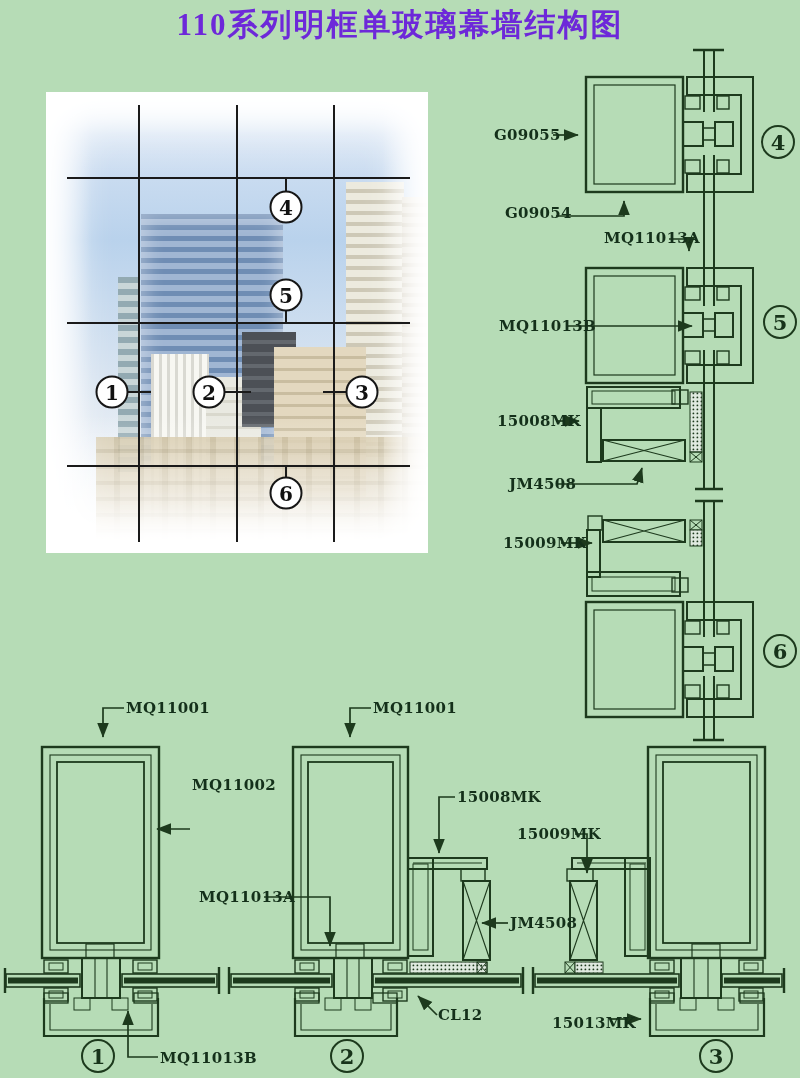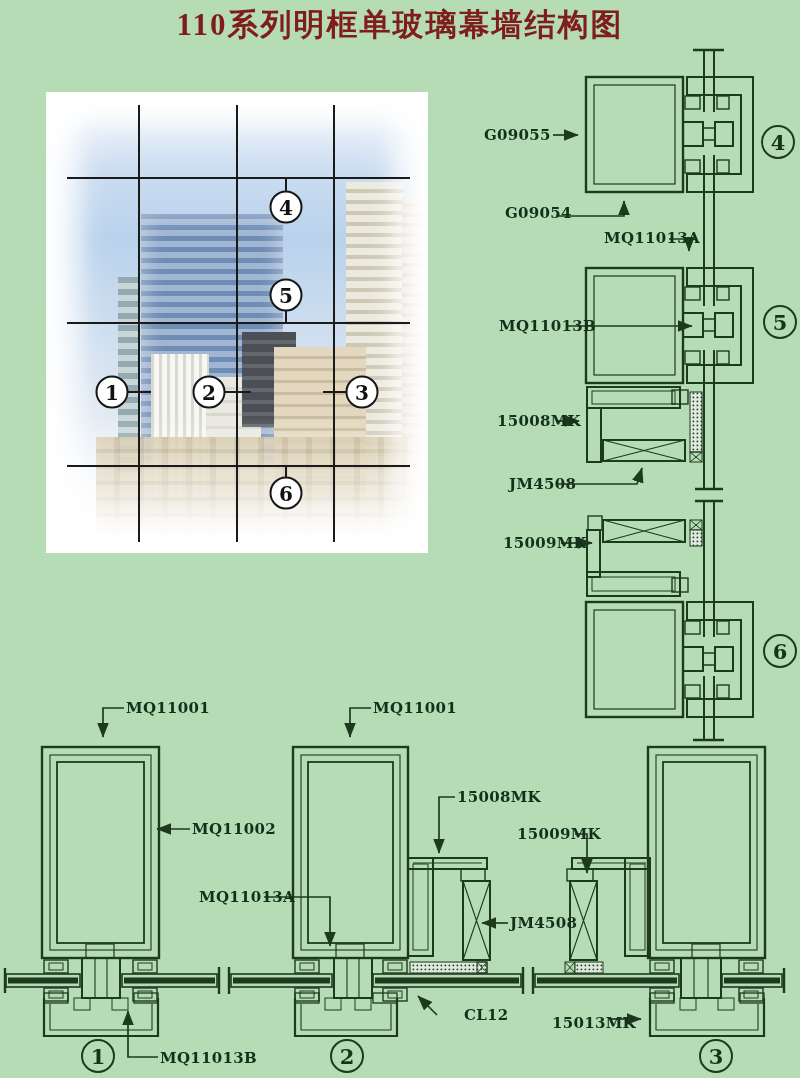--- a/index.html
+++ b/index.html
@@ -1,19 +1,19 @@
 <!DOCTYPE html>
 <html><head>
 <meta charset="utf-8">
 <style>
   html,body{margin:0;padding:0;}
   .page{position:relative;width:800px;height:1078px;background:#b6dcb6;overflow:hidden;
         font-family:"Liberation Serif","DejaVu Serif",serif;color:#14321c;}
   .title{position:absolute;top:4px;left:0;width:100%;text-align:center;
-         font-size:31px;font-weight:700;letter-spacing:2px;color:#7f1d1d;white-space:nowrap;}
+         font-size:31px;font-weight:700;letter-spacing:2px;color:#6d28d9;white-space:nowrap;}
   
   .photo{position:absolute;left:46px;top:92px;width:382px;height:461px;overflow:hidden;
          background:linear-gradient(180deg,#ffffff 0%,#d4e2f3 9%,#b9d2ec 32%,#dfe8f2 68%,#ffffff 96%);}
   .photo .bldg{position:absolute;}
   .b-main{left:95px;top:122px;width:142px;height:250px;
           background:repeating-linear-gradient(180deg,#6f8db4 0 5px,#a0b6d3 5px 11px);
           box-shadow:0 0 18px 6px rgba(255,255,255,.35) inset;}
   .b-leftthin{left:72px;top:185px;width:20px;height:195px;
           background:repeating-linear-gradient(180deg,#93aab2 0 6px,#c9d6d8 6px 12px);}
   .b-white1{left:105px;top:262px;width:58px;height:170px;
@@ -299,36 +299,36 @@
         <path d="M158,1057 H128 V1011" marker-end="url(#arr)"></path>
         <path d="M455,797 H439 V853" marker-end="url(#arr)"></path>
         <path d="M575,834 H587 V873" marker-end="url(#arr)"></path>
         <path d="M508,923 H482" marker-end="url(#arr)"></path>
         <path d="M437,1015 L418,996" marker-end="url(#arr)"></path>
         <path d="M611,1019 H641" marker-end="url(#arr)"></path>
       </g>
     </g>
   </svg>
 
-  <span class="plabel" style="left:484px;top:128px">G09055</span>
+  <span class="plabel" style="left:494px;top:128px">G09055</span>
   <span class="plabel" style="left:505px;top:206px">G09054</span>
   <span class="plabel" style="left:604px;top:231px">MQ11013A</span>
   <span class="plabel" style="left:499px;top:319px">MQ11013B</span>
   <span class="plabel" style="left:497px;top:414px">15008MK</span>
   <span class="plabel" style="left:509px;top:477px">JM4508</span>
   <span class="plabel" style="left:503px;top:536px">15009MK</span>
 
   <span class="plabel" style="left:126px;top:701px">MQ11001</span>
   <span class="plabel" style="left:373px;top:701px">MQ11001</span>
-  <span class="plabel" style="left:192px;top:822px">MQ11002</span>
+  <span class="plabel" style="left:192px;top:778px">MQ11002</span>
   <span class="plabel" style="left:199px;top:890px">MQ11013A</span>
   <span class="plabel" style="left:457px;top:790px">15008MK</span>
   <span class="plabel" style="left:517px;top:827px">15009MK</span>
   <span class="plabel" style="left:510px;top:916px">JM4508</span>
-  <span class="plabel" style="left:464px;top:1008px">CL12</span>
+  <span class="plabel" style="left:438px;top:1008px">CL12</span>
   <span class="plabel" style="left:160px;top:1051px">MQ11013B</span>
   <span class="plabel" style="left:552px;top:1016px">15013MK</span>
 
   <span class="dmarker" style="left:778px;top:142px">4</span>
   <span class="dmarker" style="left:780px;top:322px">5</span>
   <span class="dmarker" style="left:780px;top:651px">6</span>
   <span class="dmarker" style="left:98px;top:1056px">1</span>
   <span class="dmarker" style="left:347px;top:1056px">2</span>
   <span class="dmarker" style="left:716px;top:1056px">3</span>
 

